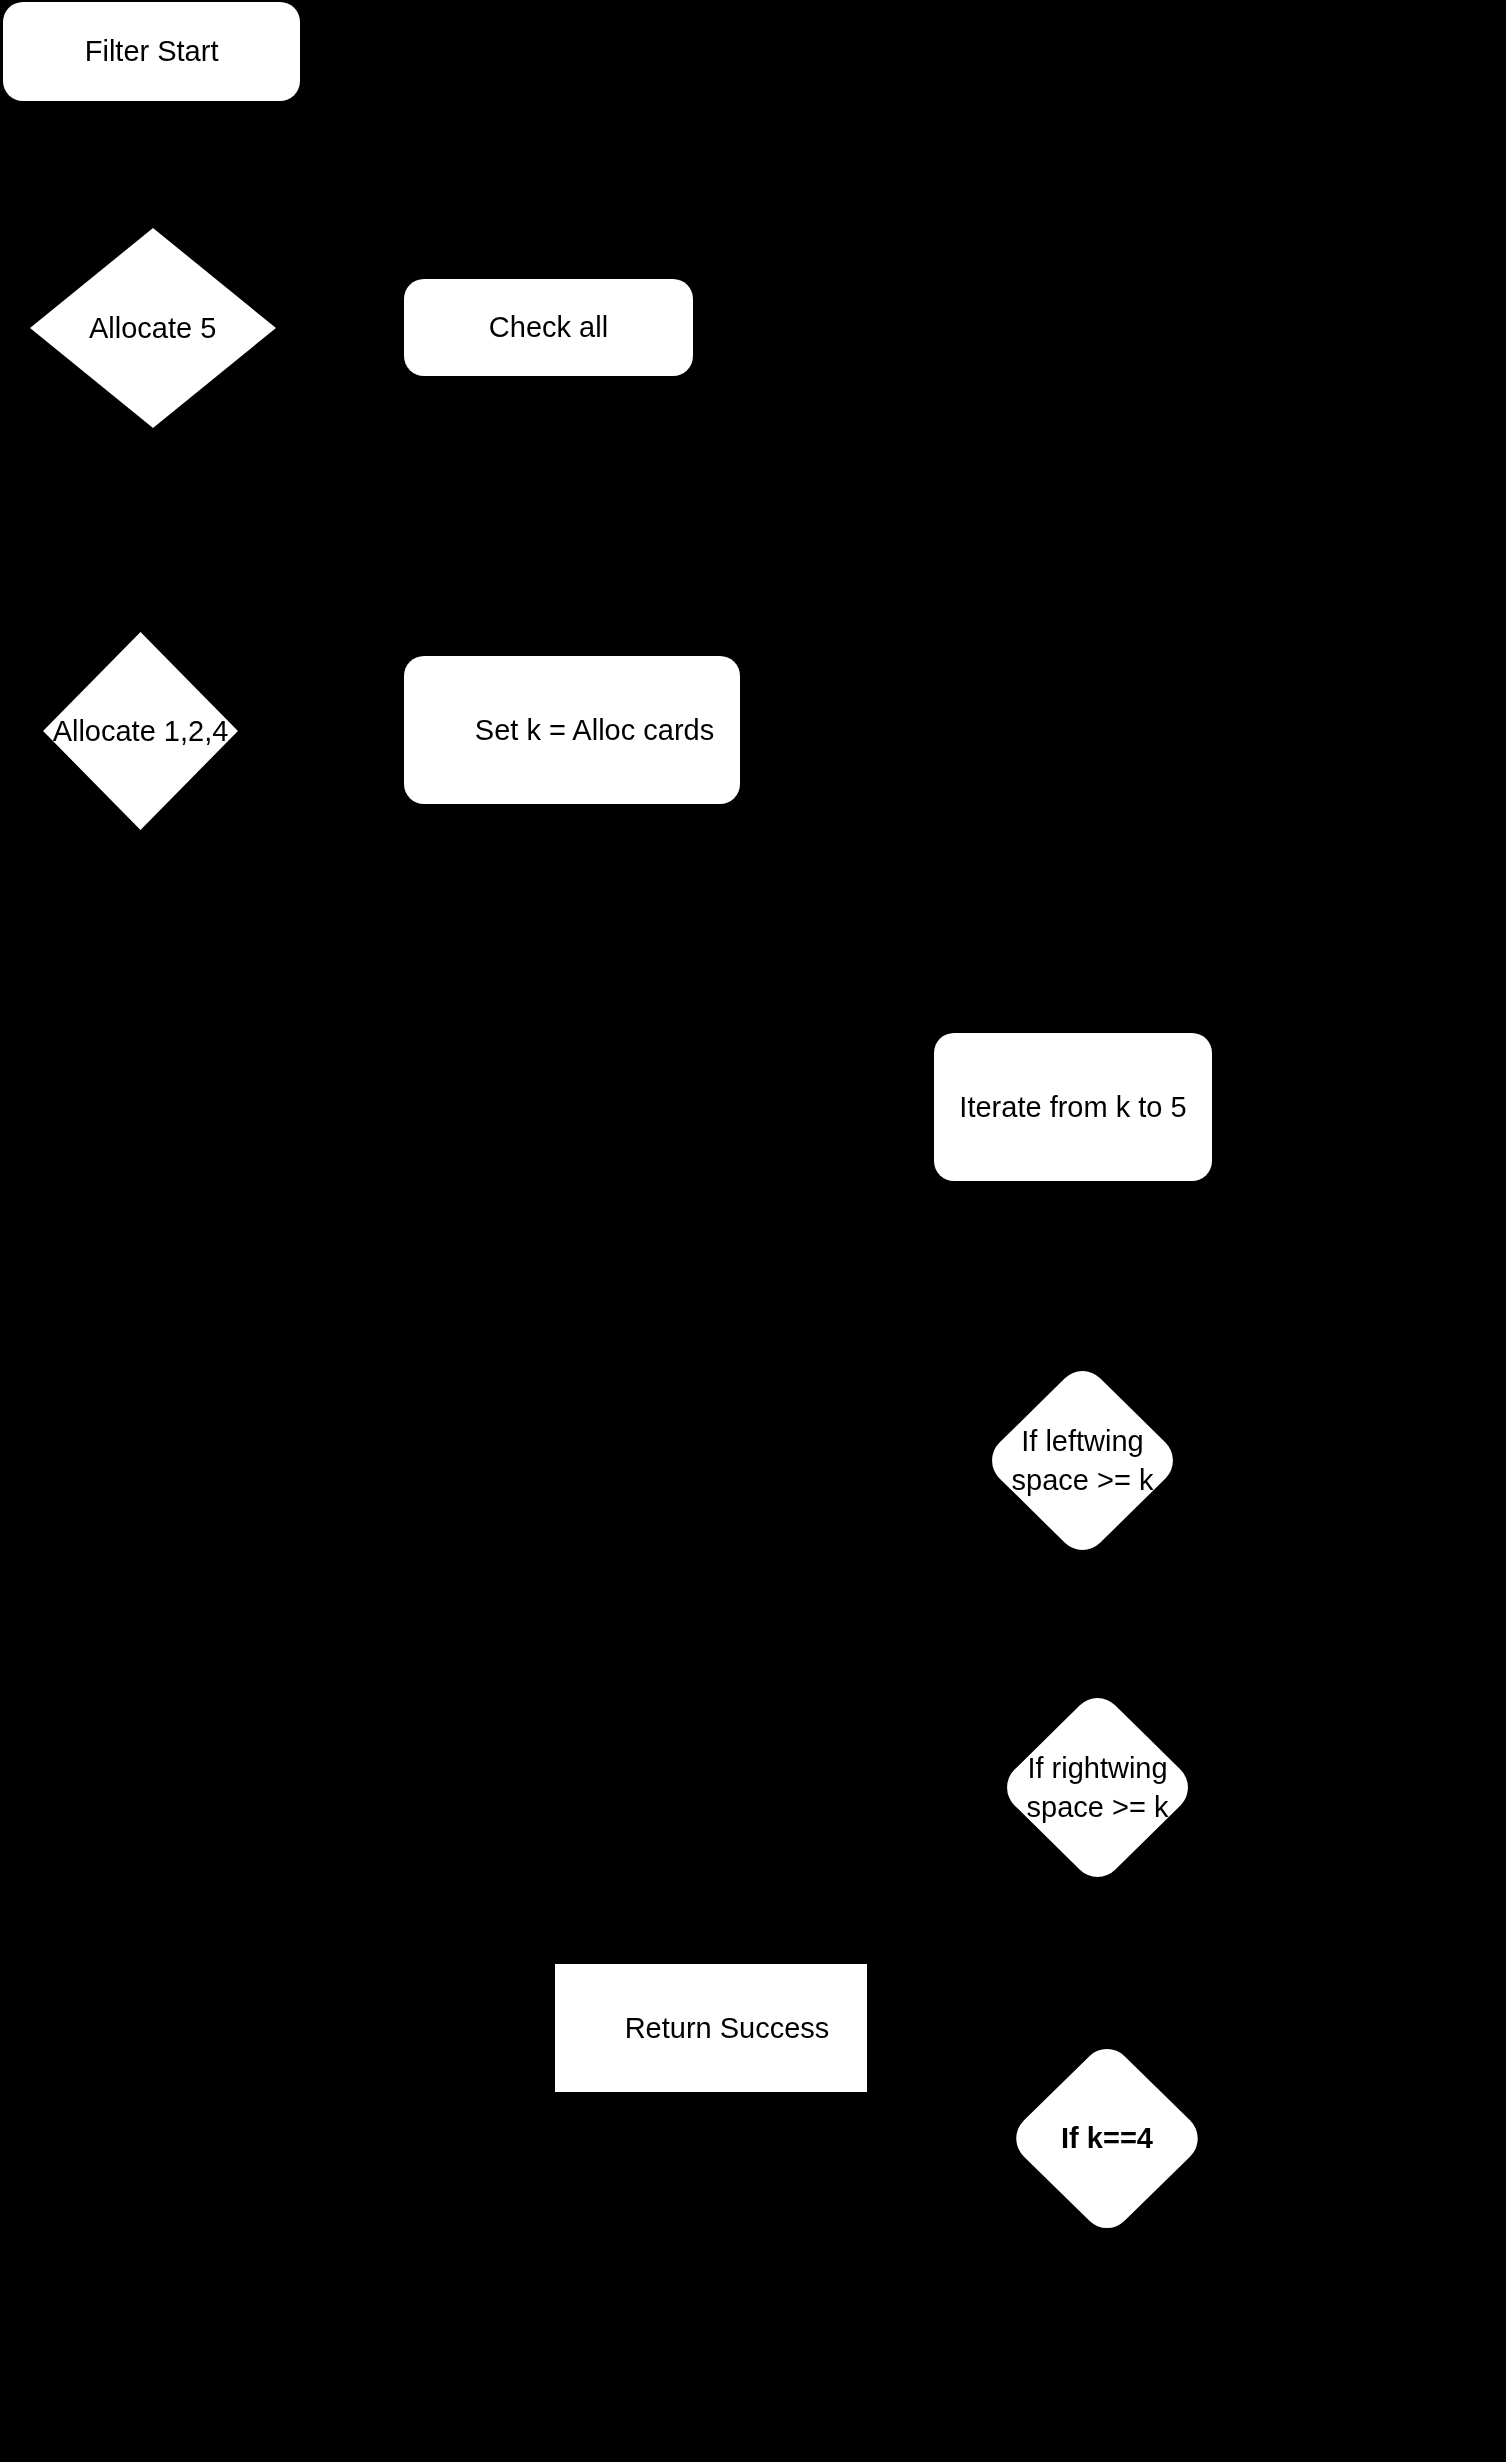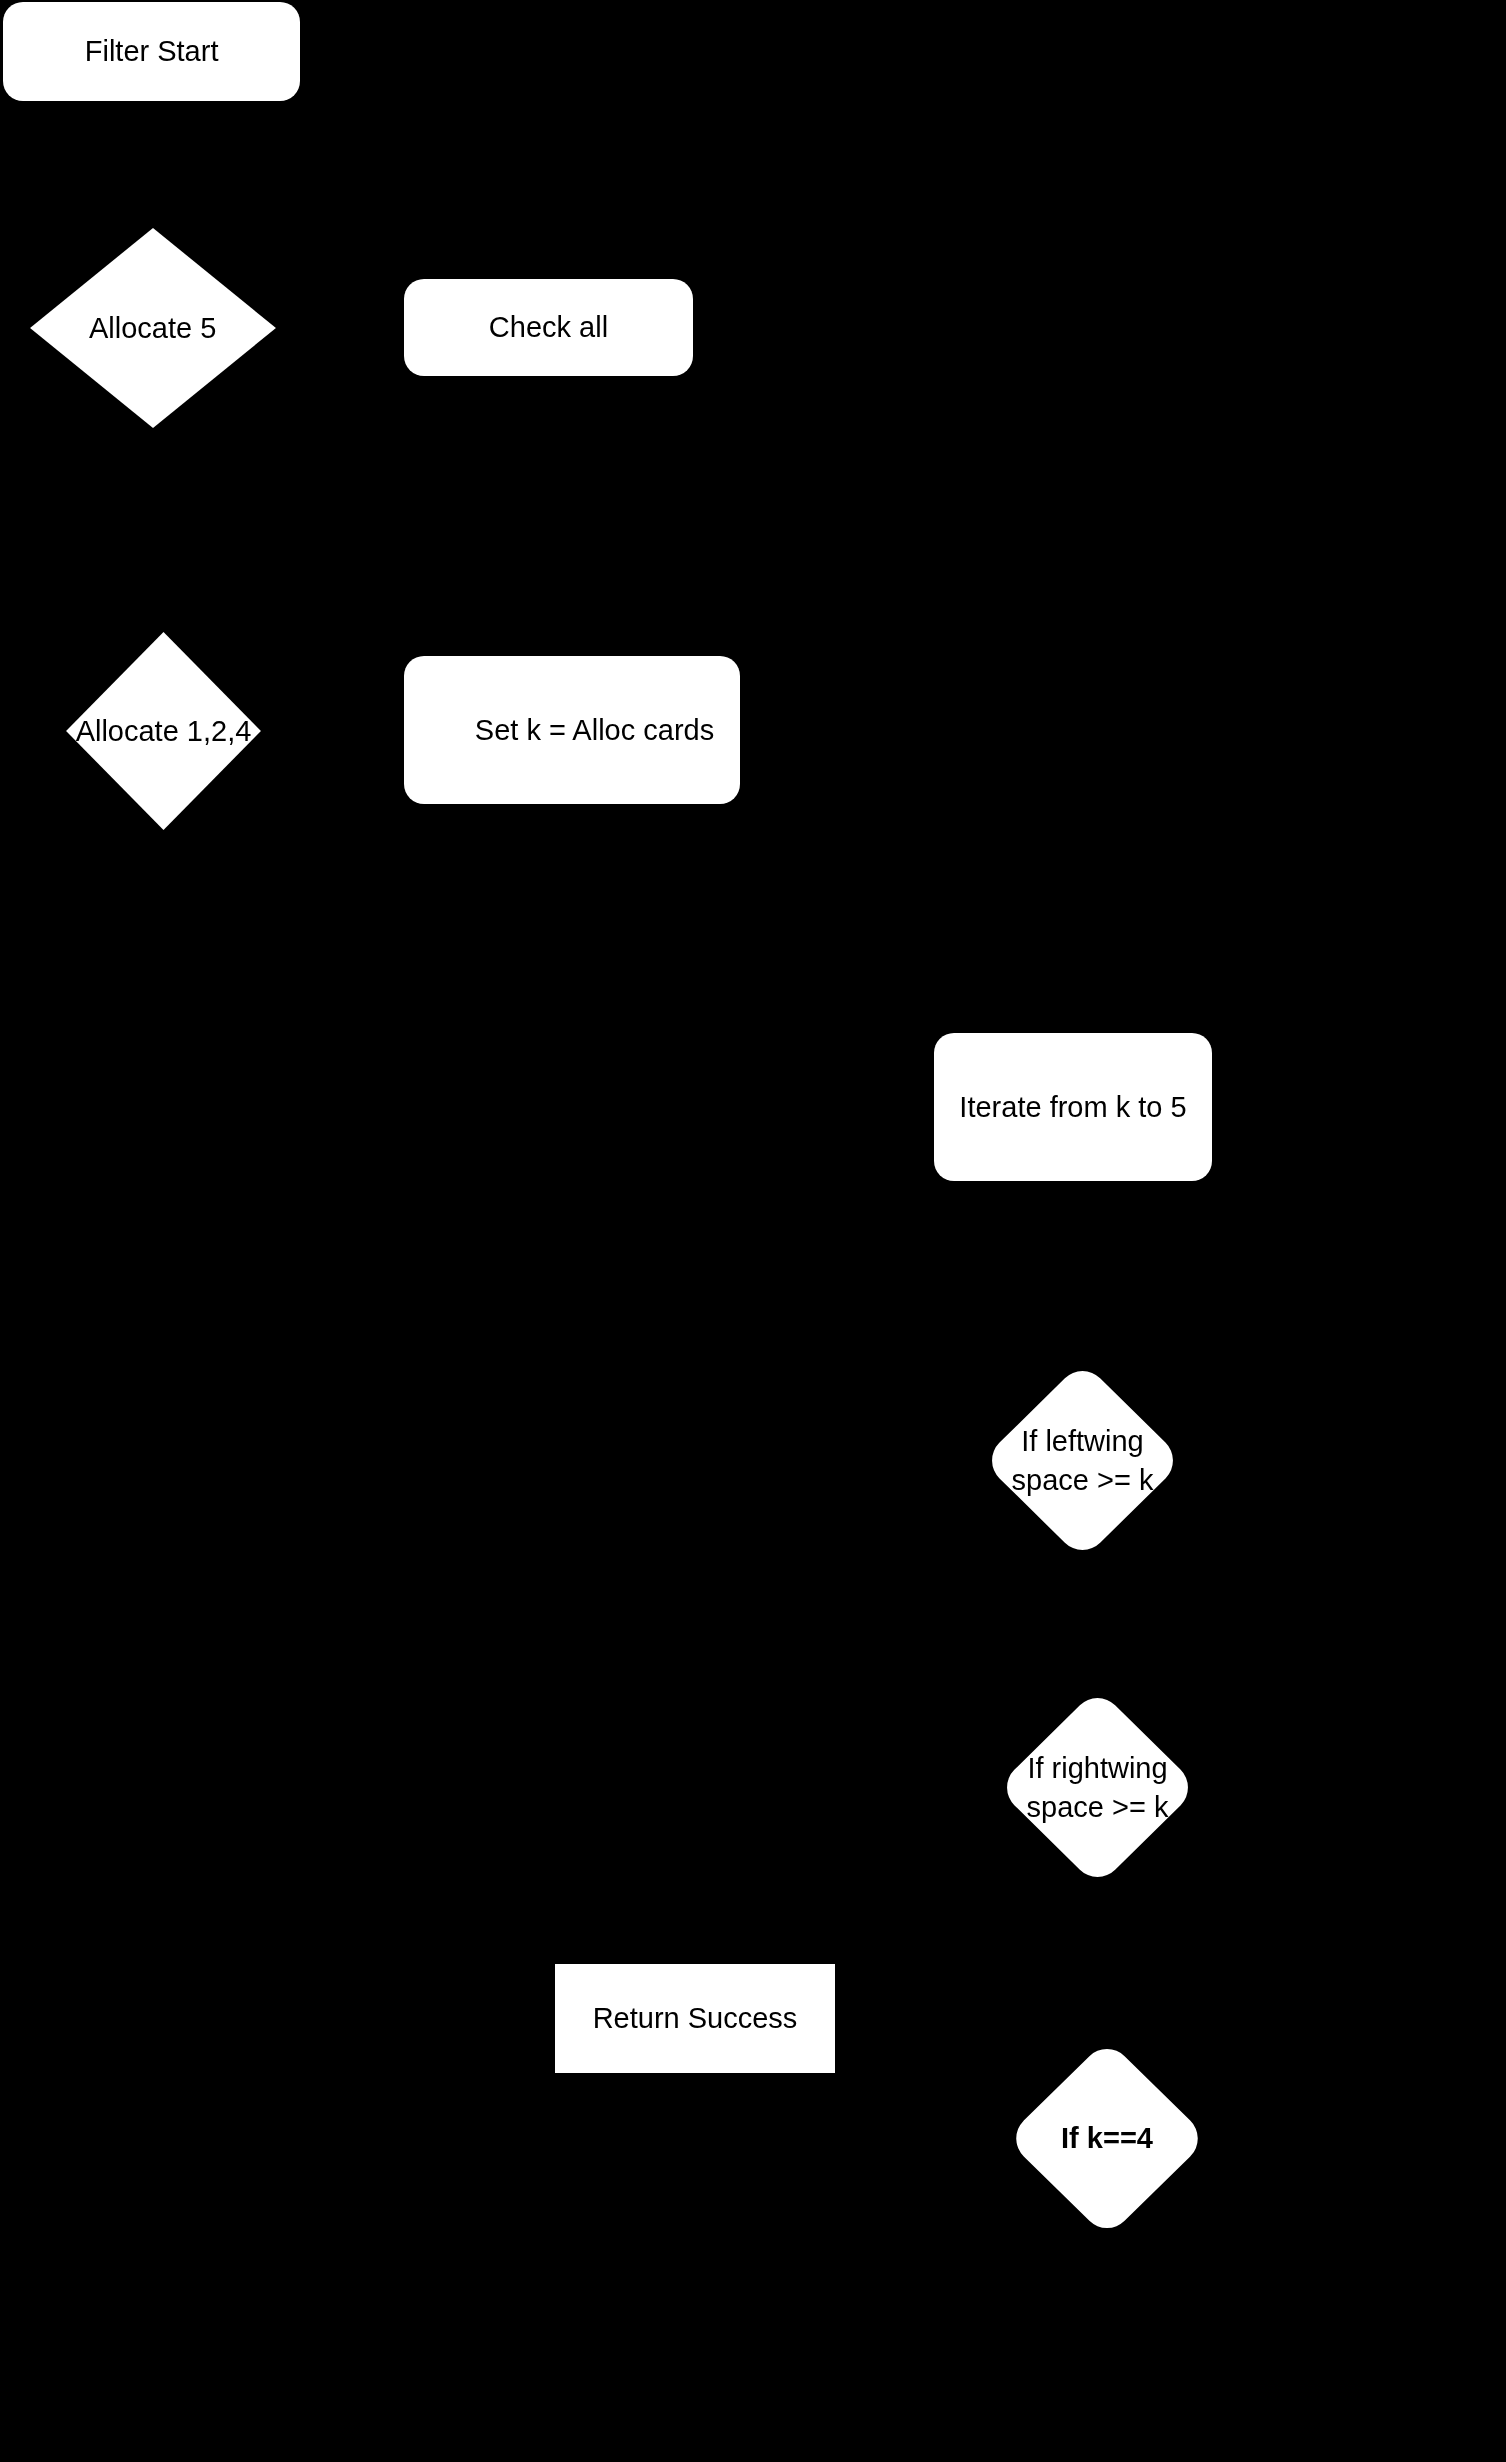--- a/index.html
+++ b/index.html
@@ -60,21 +60,21 @@
     </svg>
     <div class="diamond-label">
       <span class="label">Allocate 5</span>
     </div>
   </div>
 
   <div class="node rect-node rounded" style="left:404px; top:279px; width:289px; height:97px;">
     <span class="label">Check all</span>
   </div>
 
-  <div class="node diamond-node" style="left:66px; top:632px; width:195px; height:198px;">
+  <div class="node diamond-node" style="left:43px; top:632px; width:195px; height:198px;">
     <svg viewBox="0 0 310 315">
       <polygon points="155,0 310,157.5 155,315 0,157.5" fill="#ffffff"></polygon>
     </svg>
     <div class="diamond-label">
       <span class="label">Allocate 1,2,4</span>
     </div>
   </div>
 
   <div class="node rect-node rounded" style="left:404px; top:656px; width:291px; height:148px;padding-left:45px;">
     <span class="label">Set k = Alloc cards</span>
@@ -98,21 +98,21 @@
     <svg viewBox="0 0 288 285">
       <polygon points="144,40 248,142.5 144,245 40,142.5" fill="#ffffff" stroke="#ffffff" stroke-width="80" stroke-linejoin="round"></polygon>
     </svg>
     <div class="diamond-label">
       <span class="label">If rightwing
 space &gt;= k</span>
     </div>
   </div>
 
 
-  <div class="node rect-node sharp" style="left:555px; top:1964px; width:280px; height:109px;">
+  <div class="node rect-node sharp" style="left:555px; top:1964px; width:280px; height:128px;padding-left:32px;">
     <span class="label">Return Success</span>
   </div>
 
   <div class="node diamond-node" style="left:1016px; top:2049px; width:182px; height:179px;font-weight:bold;">
     <svg viewBox="0 0 289 285">
       <polygon points="144.5,40 249,142.5 144.5,245 40,142.5" fill="#ffffff" stroke="#ffffff" stroke-width="80" stroke-linejoin="round"></polygon>
     </svg>
     <div class="diamond-label">
       <span class="label">If k==4</span>
     </div>

